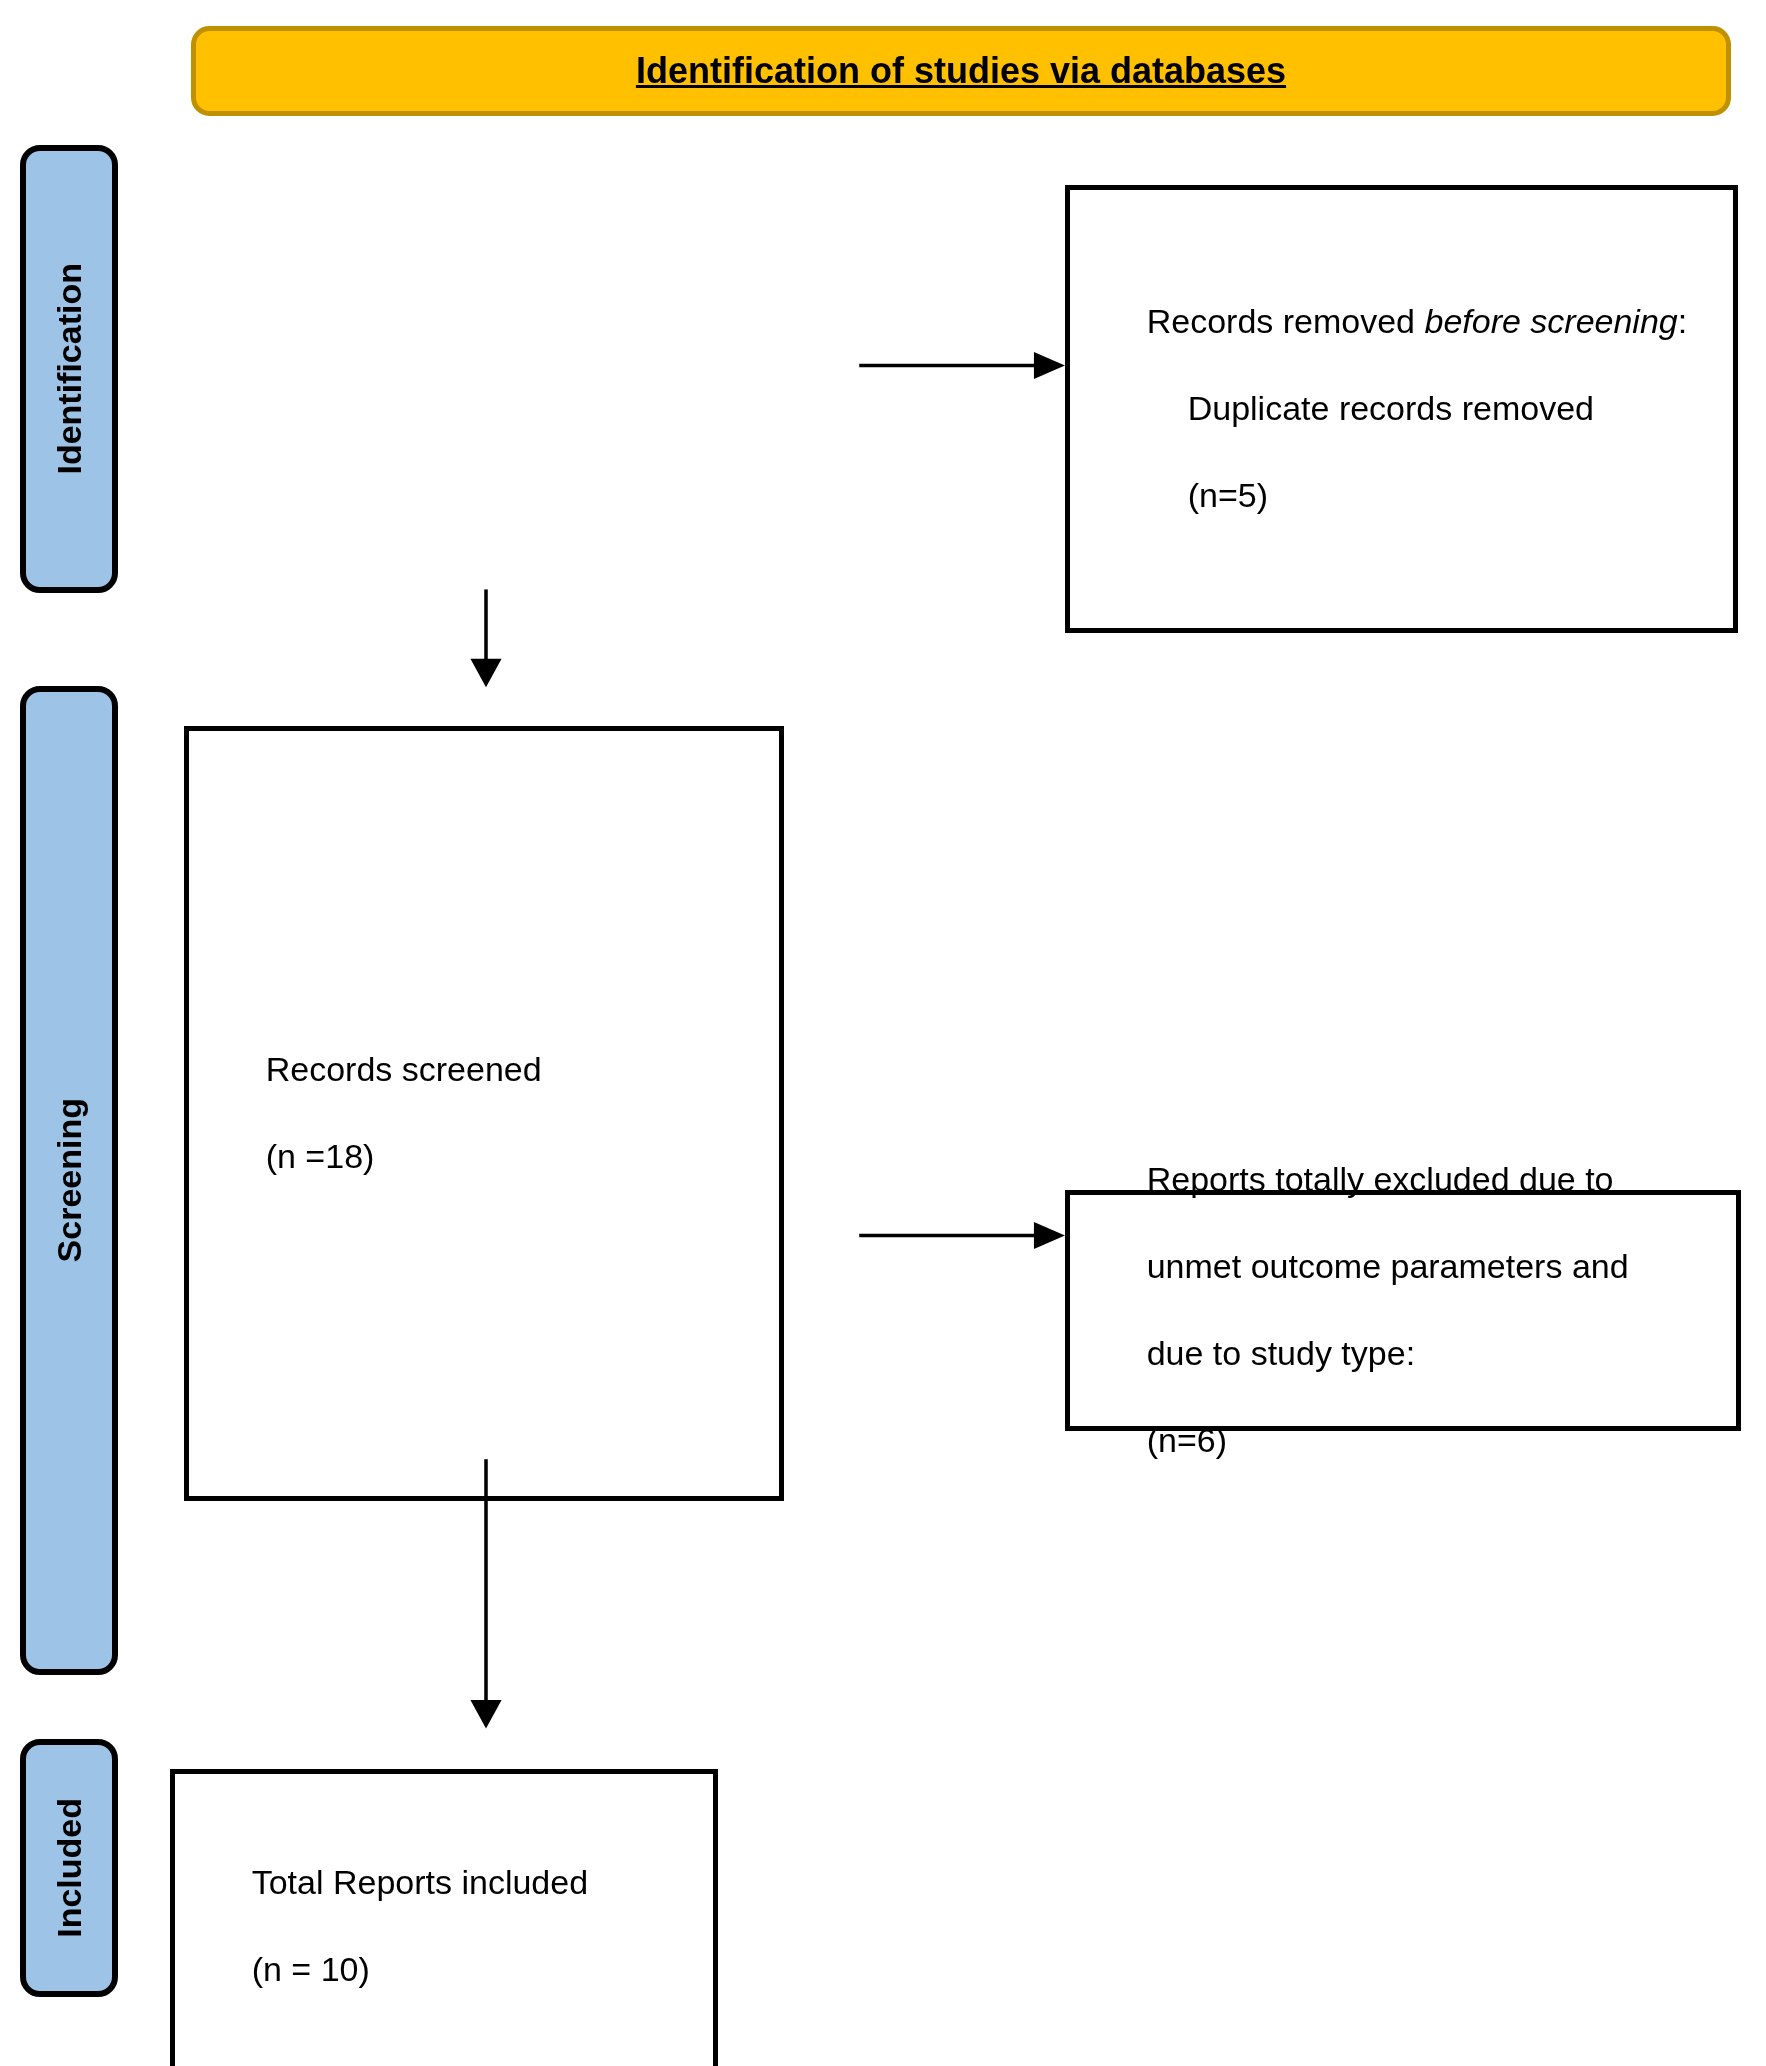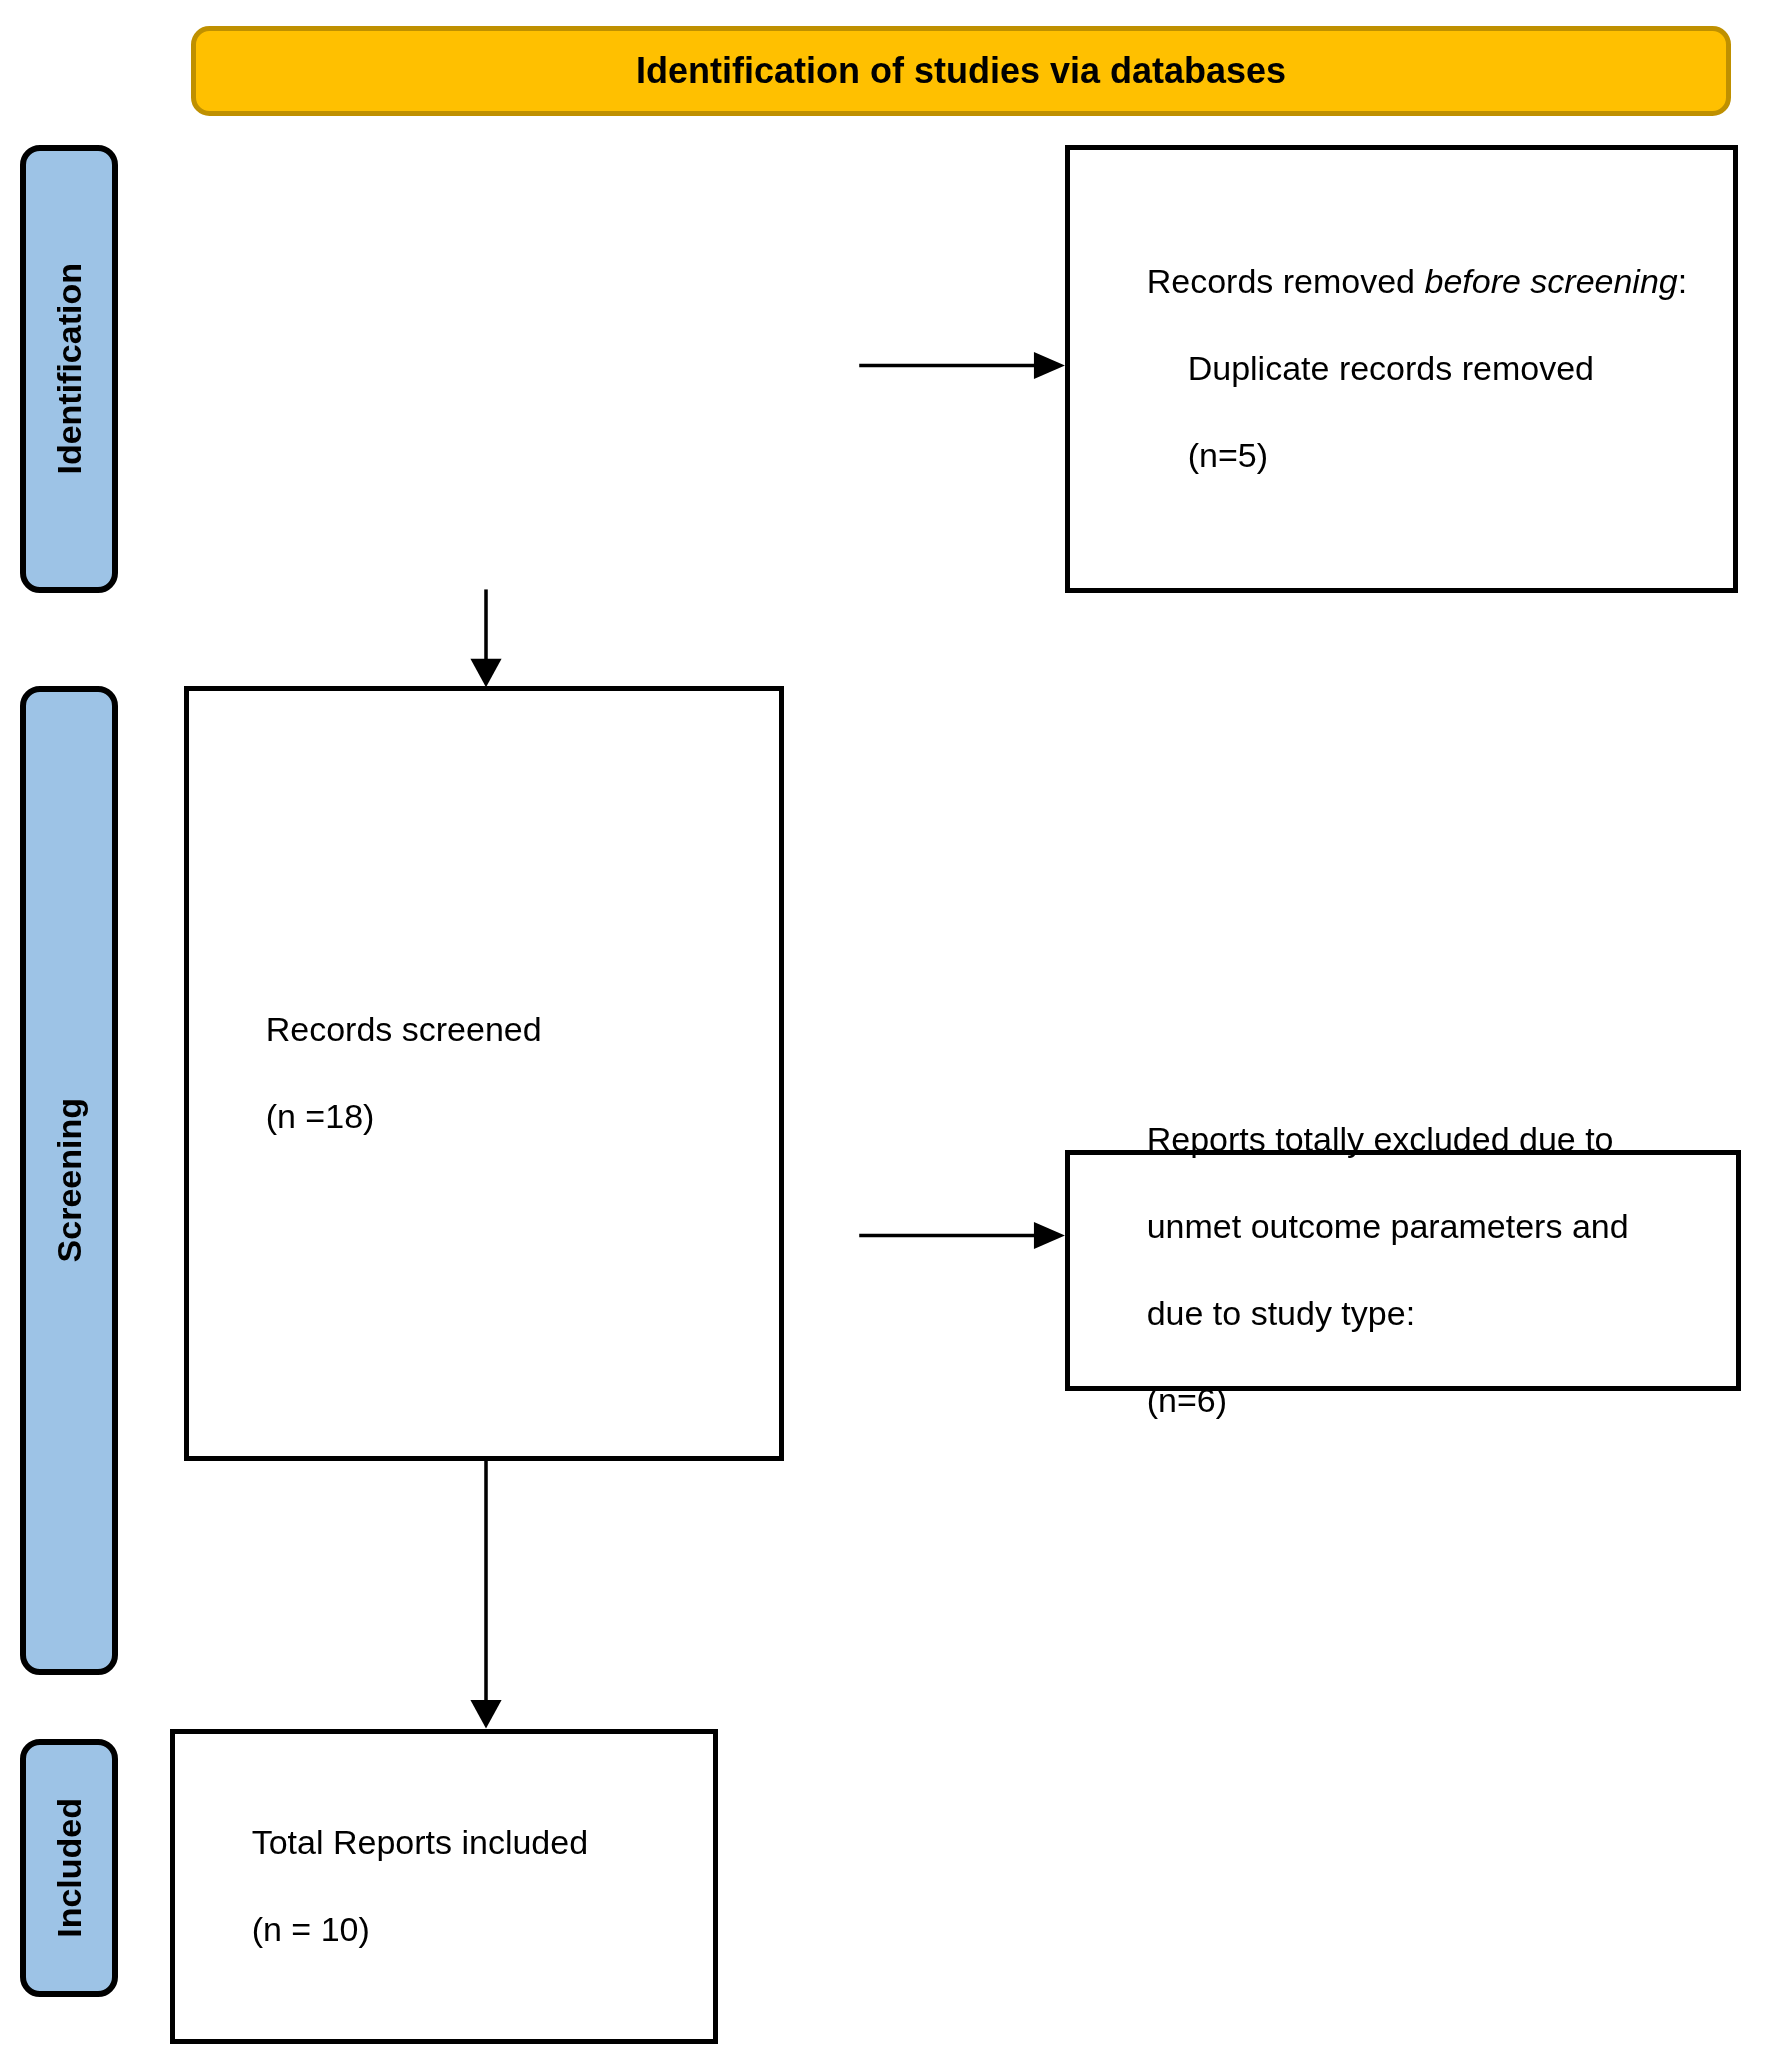--- a/index.html
+++ b/index.html
@@ -26,20 +26,21 @@
     top: 26px;
     width: 1540px;
     height: 90px;
     background: #FFC000;
     border: 5px solid #BF9000;
     border-radius: 18.5px;
     box-sizing: border-box;
     display: flex;
     align-items: center;
     justify-content: center;
+    text-decoration: underline;
   }
   .banner-text {
     font-size: 36px;
     font-weight: bold;
     color: #000000;
     letter-spacing: 0px;
     text-align: center;
   }
 
   
@@ -70,20 +71,21 @@
 
   
   .box {
     position: absolute;
     background: #ffffff;
     border: 5px solid #000000;
     box-sizing: border-box;
     display: flex;
     flex-direction: column;
     justify-content: center;
+    margin-top: 40px;
   }
   .box-text {
     font-size: 34px;
     line-height: 1.28;
     color: #000000;
     padding: 0 20px;
     white-space: pre-wrap;
   }
   .indent { display: inline-block; width: 41px; }
   .ital { font-style: italic; }

